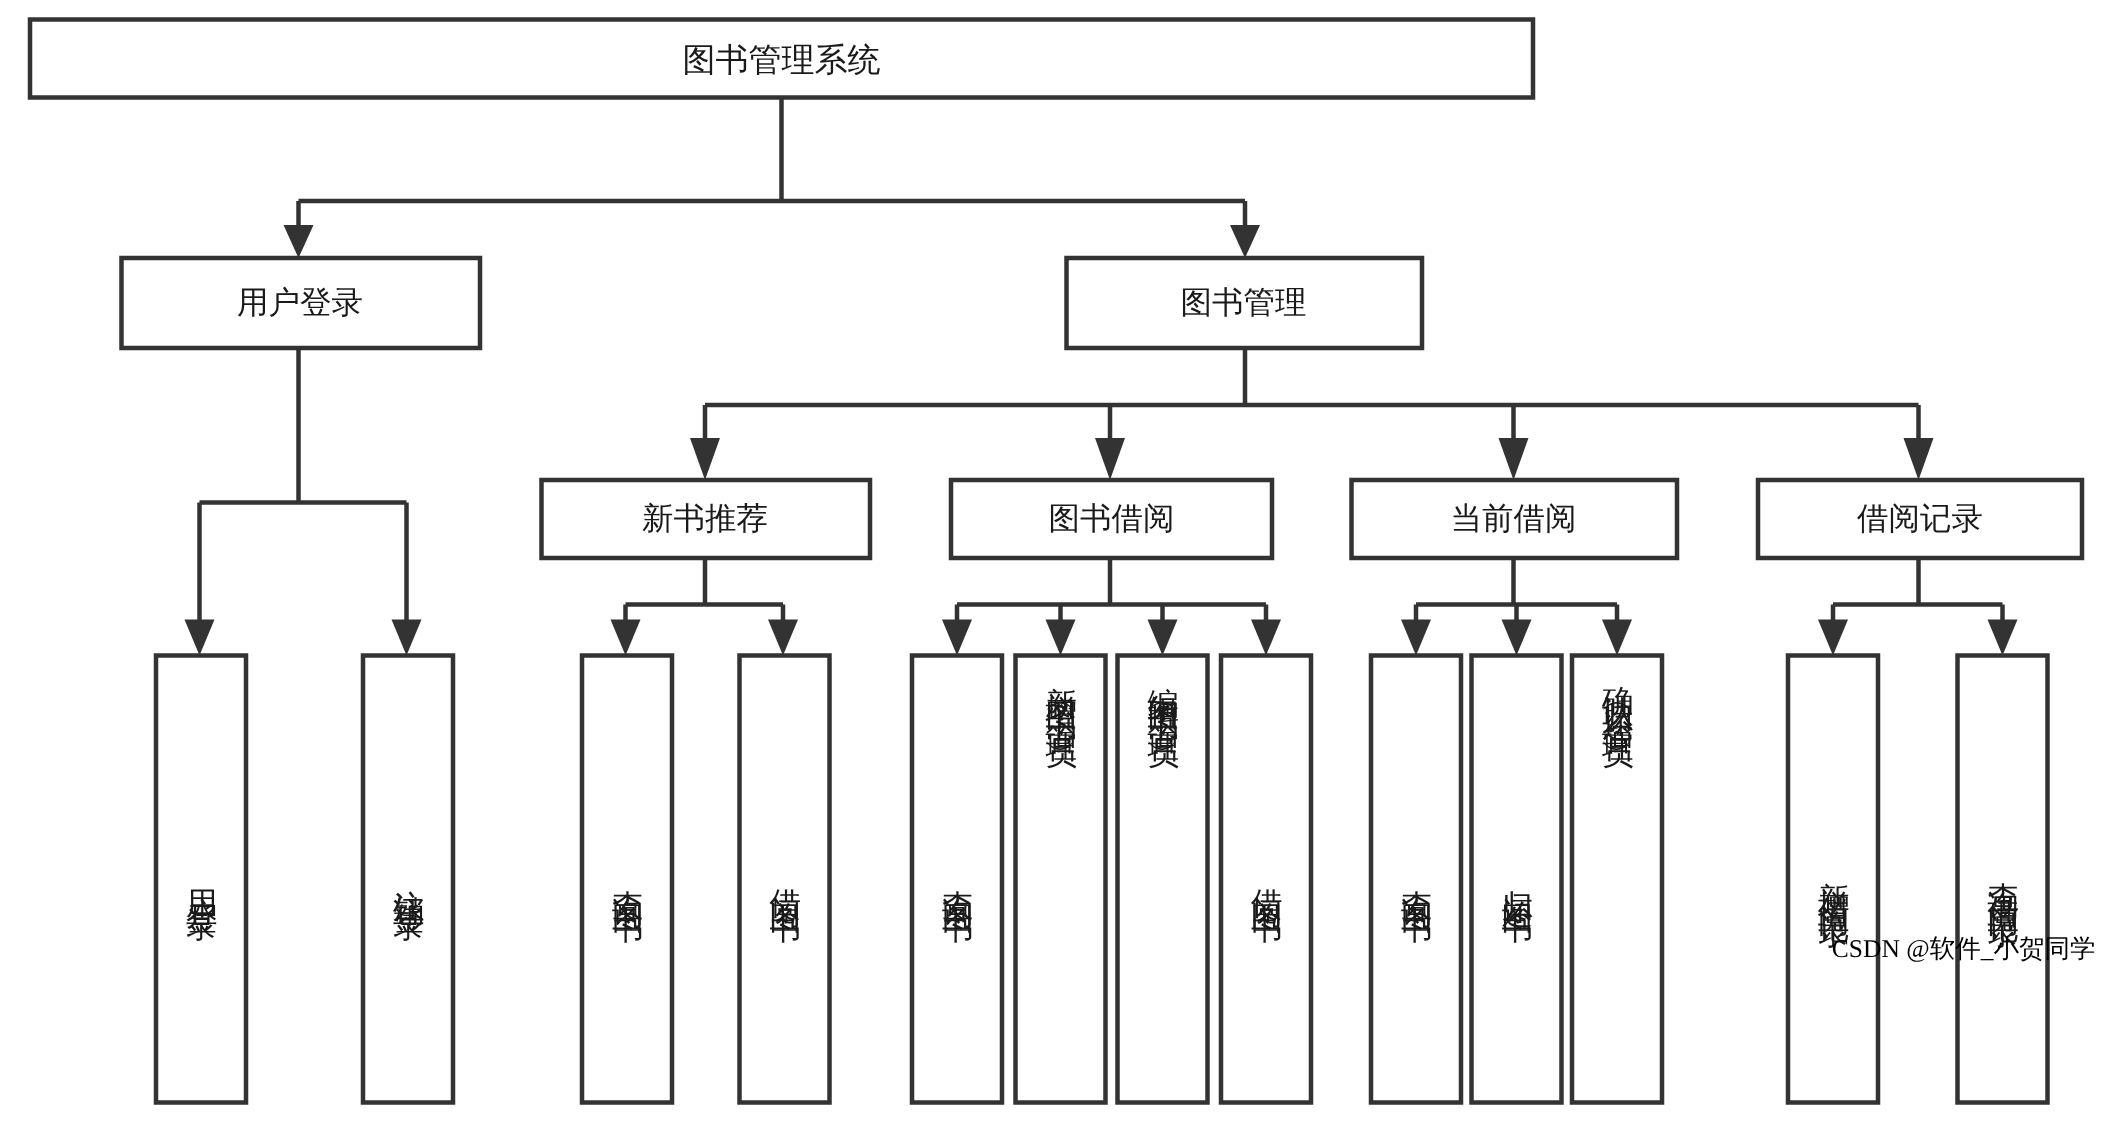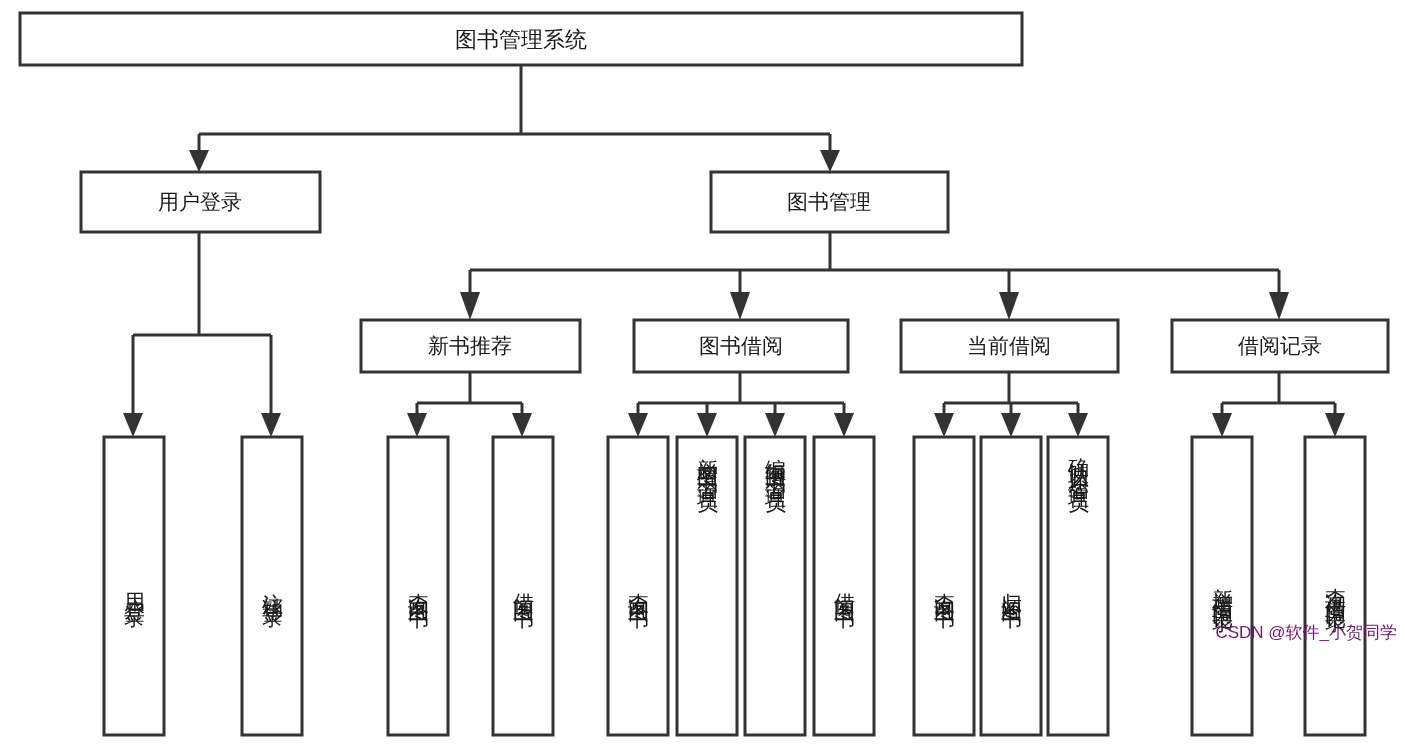--- a/index.html
+++ b/index.html
@@ -70,23 +70,23 @@
   }
   .leaf-label.align-top {
     justify-content: flex-start;
     padding-top: 4px;
     box-sizing: border-box;
   }
   .watermark {
     position: absolute;
     right: 8px;
     bottom: 4px;
-    font-family: Liberation Sans, sans-serif;
+    font-family: Liberation Serif, serif;
     font-size: 17px;
-    color: #701a75;
+    color: #000000;
     white-space: nowrap;
     user-select: none;
   }
 </style>
 </head>
 <body>
 
 <div id="diagram-root">
 
   <svg id="flow" viewBox="0 0 1405 747">

